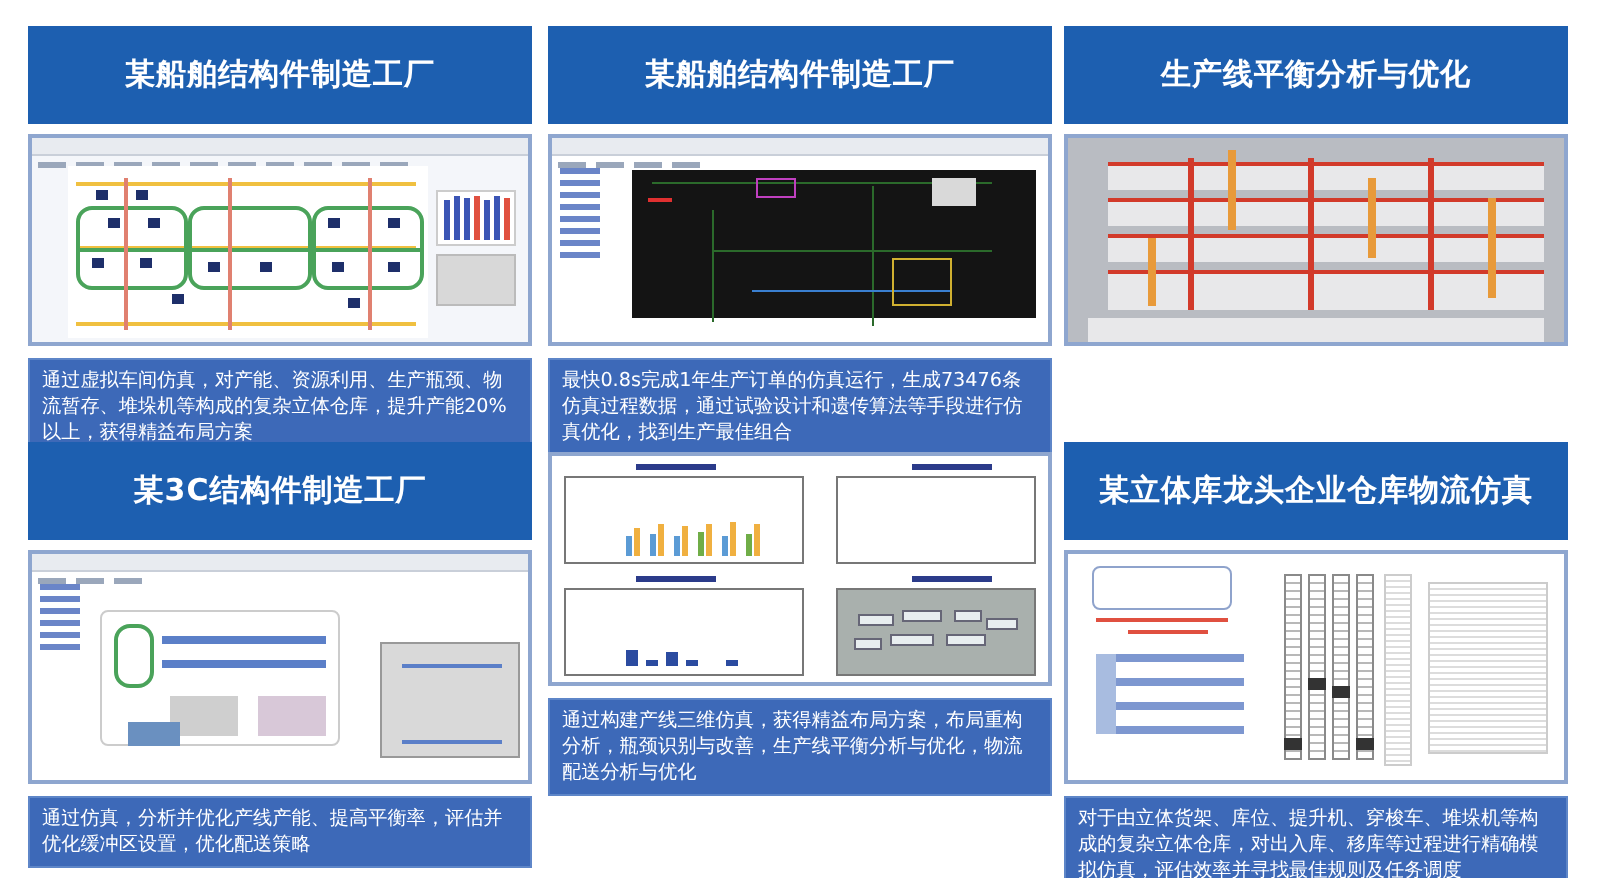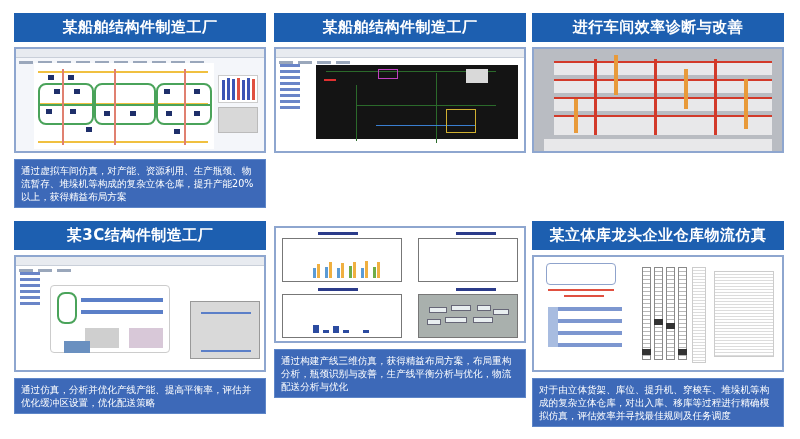--- a/index.html
+++ b/index.html
@@ -1,21 +1,21 @@
 <!DOCTYPE html>
 <html><head>
 <meta charset="utf-8">
 <style>
   * { box-sizing: border-box; margin: 0; padding: 0; }
   html, body { width: 800px; height: 439px; background: #ffffff; overflow: hidden; }
   body { font-family: "DejaVu Sans", "Liberation Sans", sans-serif; position: relative; }
 
   .card { position: absolute; width: 252px; }
   .title-bar {
-    height: 29px; background: #1d5fb0; color: #ffffff;
+    height: 49px; background: #1d5fb0; color: #ffffff;
     font-weight: bold; font-size: 15px; letter-spacing: 0.5px;
     display: flex; align-items: center; justify-content: center;
     white-space: nowrap;
   }
   .shot {
     margin-top: 5px; border: 2px solid #8ea6cf; background: #f4f6fa;
     position: relative; overflow: hidden;
   }
   .desc {
     margin-top: 6px; background: #3d69b8; color: #ffffff;
@@ -133,24 +133,25 @@
       <div class="dark-line" style="left:40px; top:20px; width:1px; height:56px;"></div>
       <div class="dark-line" style="left:40px; top:40px; width:140px; height:1px;"></div>
       <div class="dark-line" style="left:120px; top:8px; width:1px; height:70px;"></div>
       <div class="dark-line" style="left:60px; top:60px; width:100px; height:1px; background:#3a7fd0;"></div>
       <div class="dark-line" style="left:62px; top:4px; width:20px; height:10px; background:none; border:1px solid #c040c0;"></div>
       <div class="dark-line" style="left:130px; top:44px; width:30px; height:24px; background:none; border:1px solid #d0b030;"></div>
       <div class="dark-line" style="left:150px; top:4px; width:22px; height:14px; background:#d9d9d9;"></div>
       <div class="dark-line" style="left:8px; top:14px; width:12px; height:2px; background:#e03030;"></div>
     </div>
   </div>
+  <div class="desc">最快0.8s完成1年生产订单的仿真运行，生成73476条仿真过程数据，通过试验设计和遗传算法等手段进行仿真优化，找到生产最佳组合</div>
 </div>
 
 <div class="card" style="left:532px; top:13px;">
-  <div class="title-bar">进行车间效率诊断与改善</div>
+  <div class="title-bar">生产线平衡分析与优化</div>
   <div class="shot" style="height:106px;">
     <div class="rail-floor">
       <div class="rail-band" style="top:12px;"></div>
       <div class="rail-band" style="top:30px;"></div>
       <div class="rail-band" style="top:48px;"></div>
       <div class="rail-band" style="top:66px; height:20px;"></div>
       <div class="rail-band" style="top:88px; left:10px; right:10px; border-top-color:#b9bcc2;"></div>
       <div class="rail-v" style="left:60px; top:10px; height:76px;"></div>
       <div class="rail-v" style="left:120px; top:10px; height:76px;"></div>
       <div class="rail-v" style="left:180px; top:10px; height:76px;"></div>

